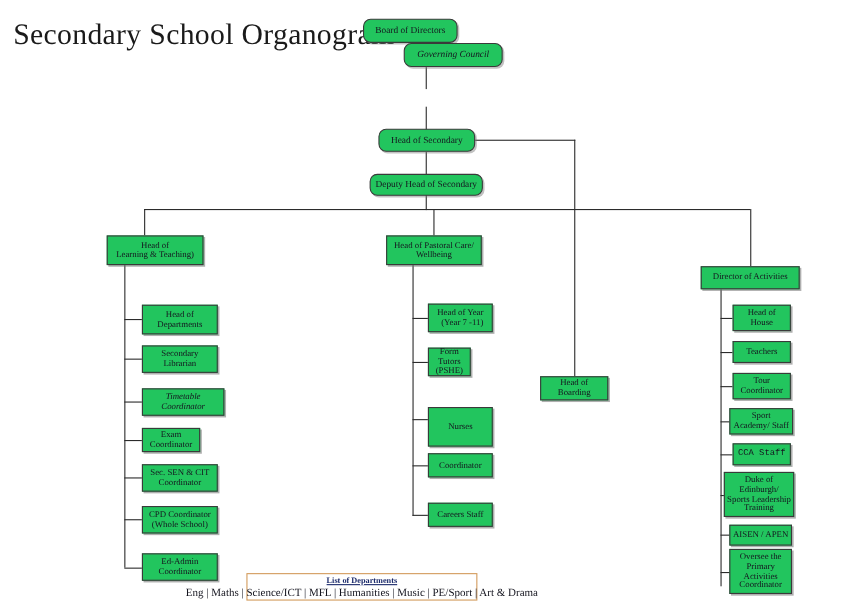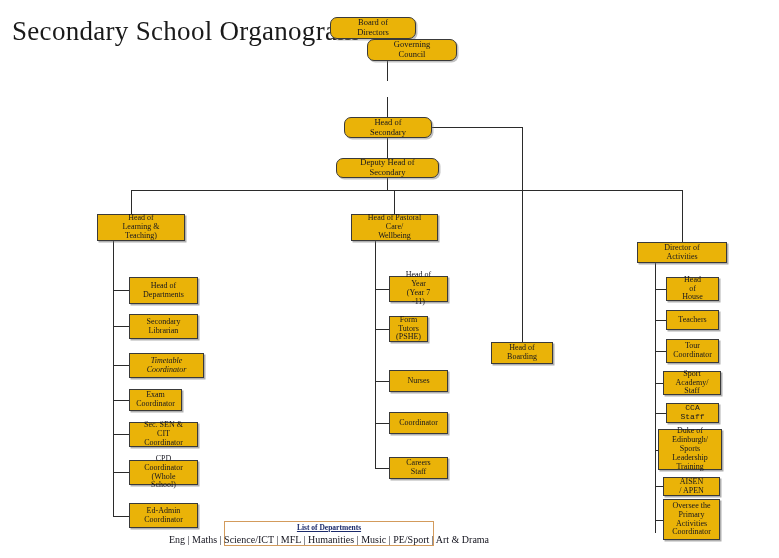--- a/index.html
+++ b/index.html
@@ -35,30 +35,30 @@
     background: #2b2b2b;
   }
   .conn.v { width: 1px; }
   .conn.h { height: 1px; }
 
   
   .node {
     position: absolute;
     box-sizing: border-box;
     border: 1px solid #3a3a3a;
-    background: #eab308;
+    background: #22c55e;
     color: #15151f;
     display: flex;
     align-items: center;
     justify-content: center;
     text-align: center;
     line-height: 1.12;
     font-family: "Liberation Serif", "DejaVu Serif", serif;
     font-size: 8px;
-    padding: 1px 14px;
+    padding: 1px 1px;
     box-shadow: 1.5px 1.5px 0 rgba(110,110,110,0.55);
     white-space: pre-line;
   }
   .node.round {
     border-radius: 7px;
     box-shadow: 1.5px 1.5px 0 rgba(120,120,120,0.45);
   }
   .node.top-level { font-size: 8.5px; }
 
   
@@ -135,21 +135,21 @@
   <div class="conn h" style="left:655px; top:320px; width:11px;"></div>
   <div class="conn h" style="left:655px; top:351px; width:11px;"></div>
   <div class="conn h" style="left:655px; top:383px; width:11px;"></div>
   <div class="conn h" style="left:655px; top:413px; width:11px;"></div>
   <div class="conn h" style="left:655px; top:450px; width:11px;"></div>
   <div class="conn h" style="left:655px; top:486px; width:11px;"></div>
   <div class="conn h" style="left:655px; top:520px; width:11px;"></div>
 
   <div class="node round top-level" style="left:330px; top:17px; width:86px; height:22px;">Board of Directors</div>
 
-  <div class="node round top-level" style="left:367px; top:39px; width:90px; height:22px;">Governing Council</div>
+  <div class="node round top-level" style="left:367px; top:39px; width:90px; height:22px;font-style:italic;">Governing Council</div>
 
 
   <div class="node round top-level" style="left:344px; top:117px; width:88px; height:21px;">Head of Secondary</div>
 
   <div class="node round top-level" style="left:336px; top:158px; width:103px; height:20px;">Deputy Head of Secondary</div>
 
   <div class="node" style="left:97px; top:214px; width:88px; height:27px;">Head of
 Learning &amp; Teaching)</div>
 
   <div class="node" style="left:351px; top:214px; width:87px; height:27px;">Head of Pastoral Care/
@@ -167,25 +167,25 @@
   <div class="node" style="left:129px; top:353px; width:75px; height:25px;font-style:italic;">Timetable
 Coordinator</div>
   <div class="node" style="left:129px; top:389px; width:53px; height:22px;">Exam Coordinator</div>
   <div class="node" style="left:129px; top:422px; width:69px; height:25px;">Sec. SEN &amp; CIT
 Coordinator</div>
   <div class="node" style="left:129px; top:460px; width:69px; height:25px;">CPD Coordinator
 (Whole School)</div>
   <div class="node" style="left:129px; top:503px; width:69px; height:25px;">Ed-Admin
 Coordinator</div>
 
-  <div class="node" style="left:389px; top:276px; width:59px; height:26px;">Head of Year
+  <div class="node" style="left:389px; top:276px; width:59px; height:26px;text-align:right;">Head of Year
 (Year 7 -11)</div>
   <div class="node" style="left:389px; top:316px; width:39px; height:26px;">Form Tutors
 (PSHE)</div>
-  <div class="node" style="left:389px; top:370px; width:59px; height:22px;text-align:right;">Nurses</div>
+  <div class="node" style="left:389px; top:370px; width:59px; height:36px;text-align:right;">Nurses</div>
   <div class="node" style="left:389px; top:412px; width:59px; height:22px;">Coordinator</div>
   <div class="node" style="left:389px; top:457px; width:59px; height:22px;">Careers Staff</div>
 
   <div class="node" style="left:666px; top:277px; width:53px; height:24px;">Head of
 House</div>
   <div class="node" style="left:666px; top:310px; width:53px; height:20px;">Teachers</div>
   <div class="node" style="left:666px; top:339px; width:53px; height:24px;">Tour
 Coordinator</div>
   <div class="node" style="left:663px; top:371px; width:58px; height:24px;">Sport
 Academy/ Staff</div>

